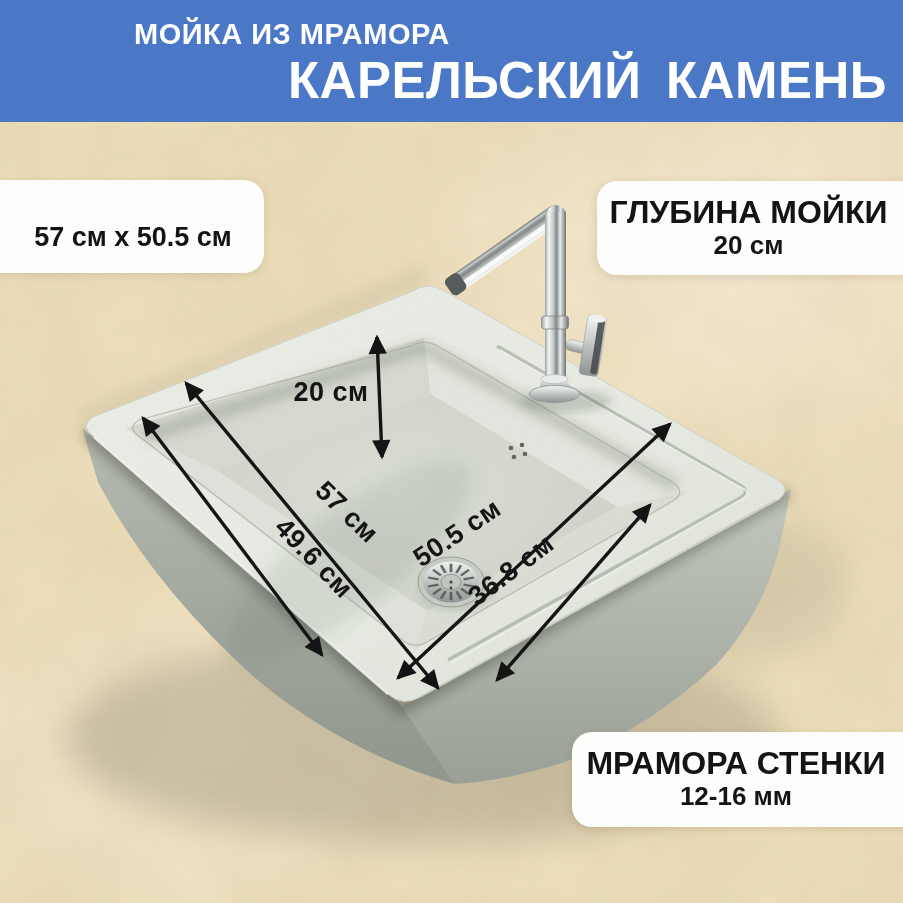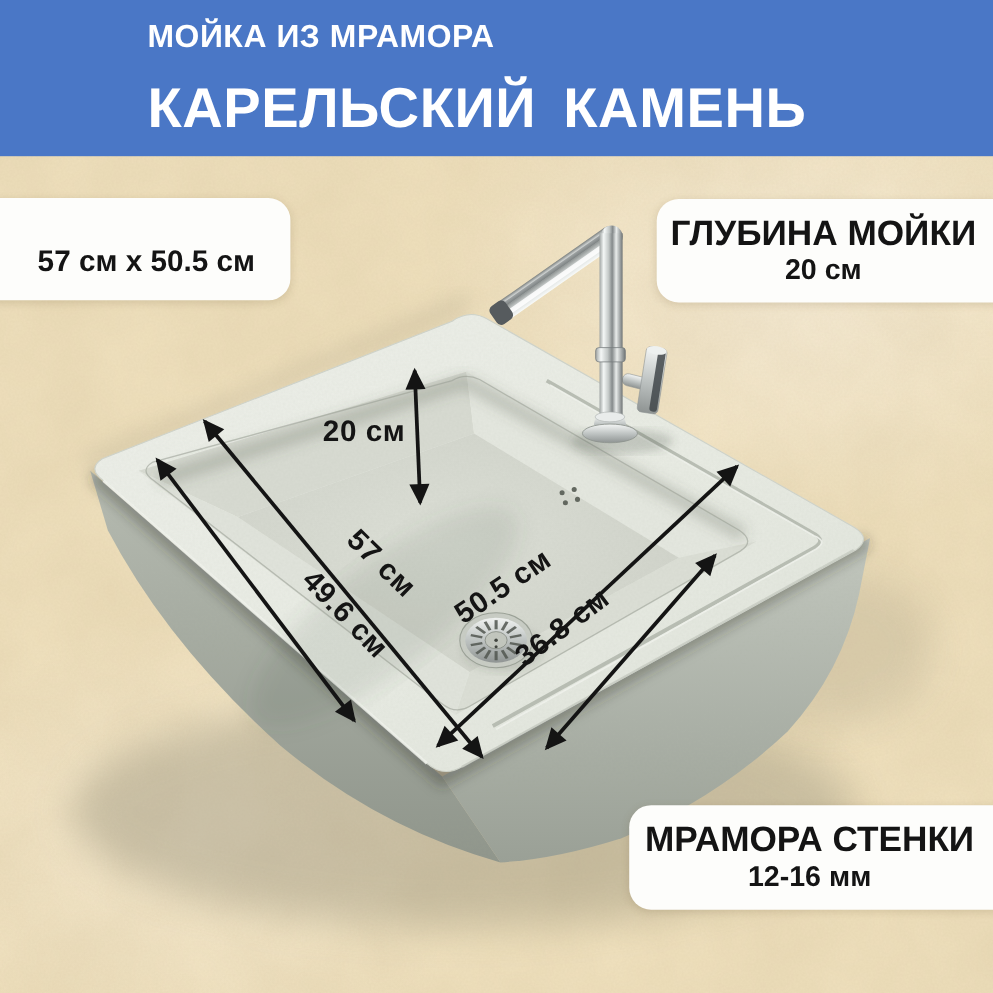--- a/index.html
+++ b/index.html
@@ -4,26 +4,26 @@
 <style>
   html,body{margin:0;padding:0;background:#888;}
   .stage{
     position:relative;width:903px;height:903px;overflow:hidden;
     background:#f1e2bf;
     font-family:"Liberation Sans", sans-serif;
   }
   .stage svg{position:absolute;left:0;top:0;}
   .texture{z-index:0;}
   .header{
-    position:absolute;left:0;top:0;width:903px;height:142px;
+    position:absolute;left:0;top:0;width:903px;height:122px;
     background:#4a77c6;z-index:2;box-sizing:border-box;
     padding:18px 16px 0 134px;color:#fff;
   }
   .header .sub{font-size:29px;font-weight:bold;letter-spacing:.5px;line-height:32px;}
-  .header .ttl{font-size:51px;font-weight:bold;letter-spacing:.5px;word-spacing:10px;line-height:56px;margin-top:20px;}
+  .header .ttl{font-size:51px;font-weight:bold;letter-spacing:.5px;word-spacing:10px;line-height:56px;margin-top:3px;text-align:right;}
   .scene{z-index:3;}
   .pill{
     position:absolute;background:#fdfdfb;border-radius:20px;z-index:4;
     display:flex;flex-direction:column;align-items:center;justify-content:center;
     color:#141414;font-weight:bold;text-align:center;
     box-shadow:0 2px 8px rgba(110,90,50,.18);
   }
   .pill-size{left:-28px;top:180px;width:292px;height:93px;font-size:27px;}
   .pill-size .v{padding-left:30px;margin-top:22px;}
   .pill-depth{left:597px;top:181px;width:331px;height:94px;}

